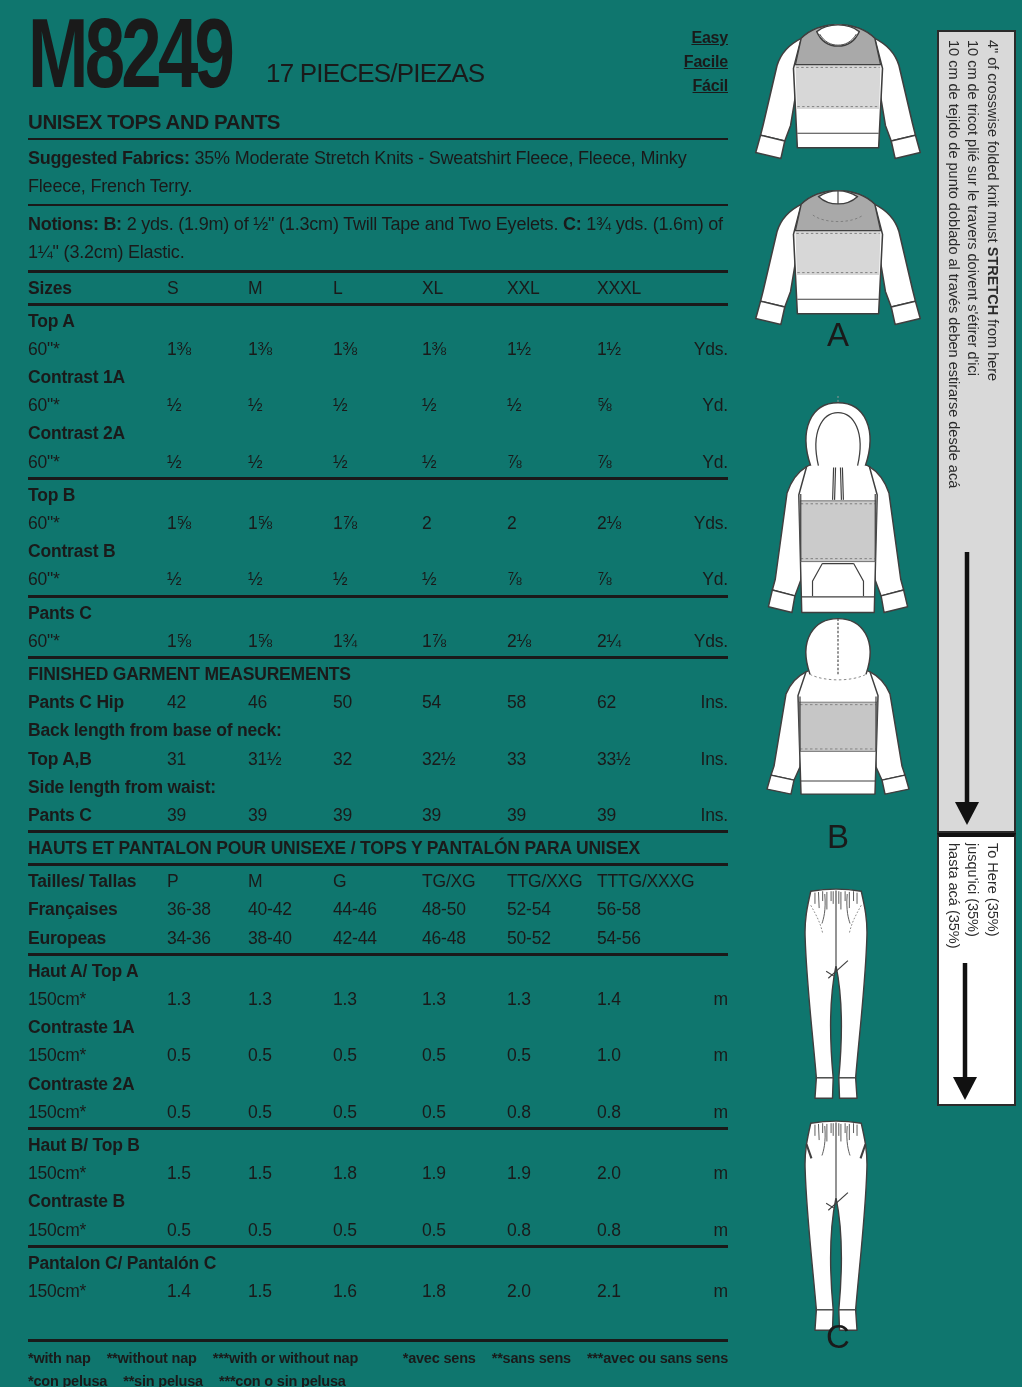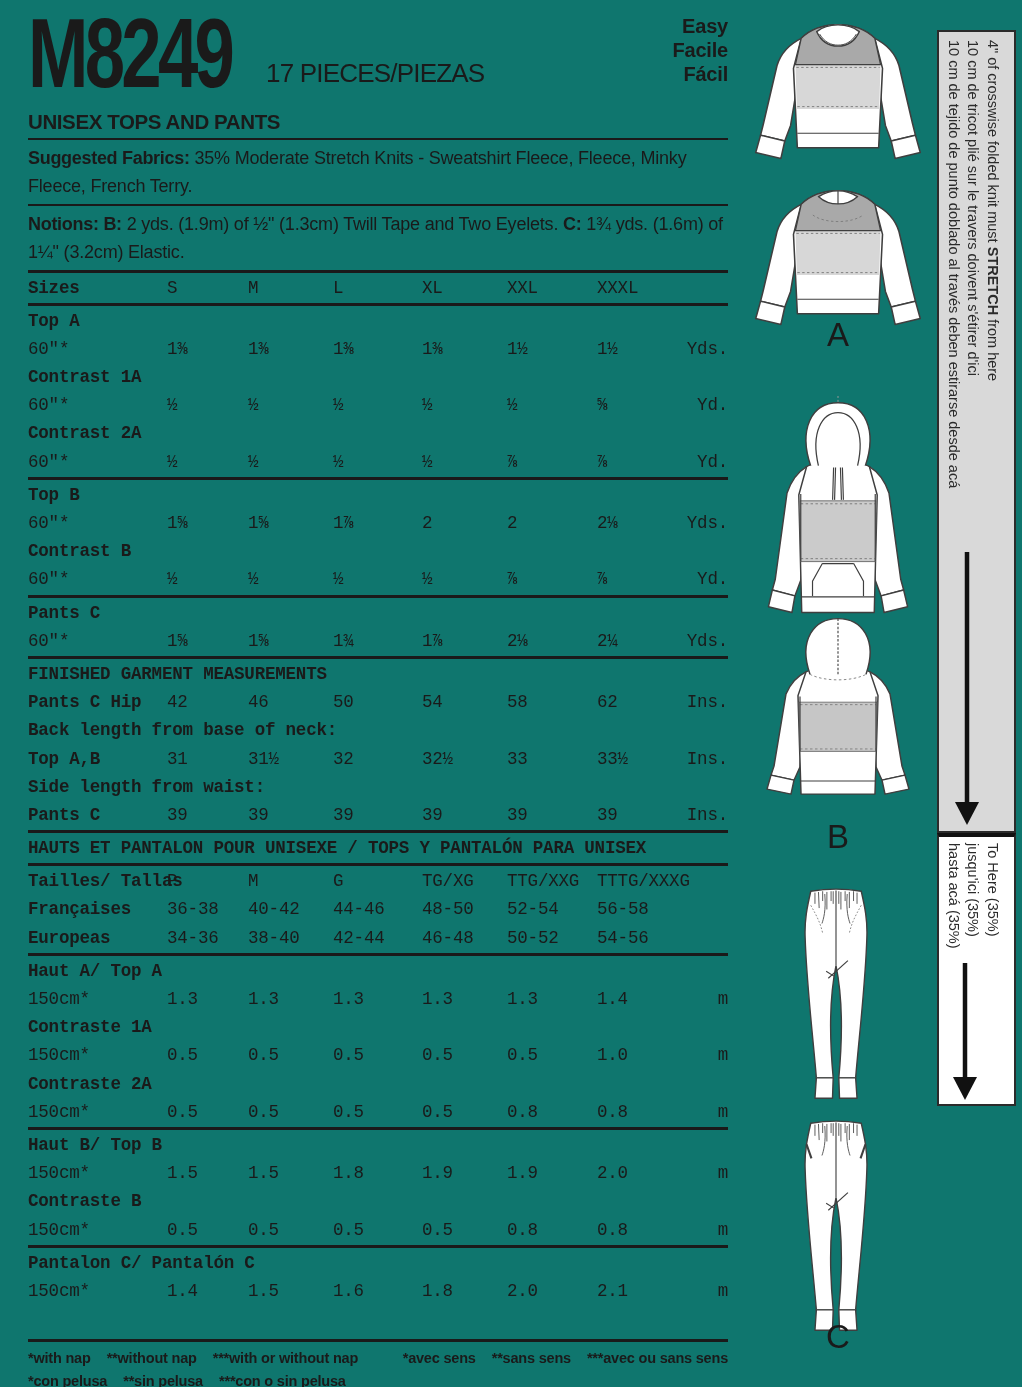--- a/index.html
+++ b/index.html
@@ -6,32 +6,32 @@
   .page{position:relative;width:1022px;height:1387px;background:#0f766e;overflow:hidden;
         font-family:"Liberation Sans","DejaVu Sans",sans-serif;color:#1a1a1a;
         letter-spacing:-0.2px;}
   .main-col{position:absolute;left:28px;top:10px;width:700px;}
   
   .titlebar{position:relative;height:92px;}
   .titlerow{display:flex;align-items:flex-end;}
   .m-number{font-size:98px;font-weight:700;line-height:0.88;letter-spacing:-5px;
             transform:scaleX(0.74);transform-origin:left bottom;width:238px;white-space:nowrap;}
   .pieces{font-size:26px;letter-spacing:-0.8px;padding-bottom:7px;white-space:nowrap;}
-  .difficulty{position:absolute;right:0;top:4px;text-align:right;font-weight:700;
-              font-size:20px;line-height:24px;}
+  .difficulty{position:absolute;right:0;top:16px;text-align:right;font-weight:700;
+              font-size:16px;line-height:24px;text-decoration:underline;}
   h1.pattern-title{font-size:20.5px;font-weight:700;margin:8px 0 0 0;letter-spacing:-0.4px;}
   .rule{background:#1a1a1a;border:none;}
   .rule.t2{height:2px;margin-top:4px;}
   .rule.thin{height:1.5px;}
   .rule.thick{height:3px;}
   p.spec{font-size:18px;line-height:28px;margin:4px 0 4px 0;}
   p.spec b{letter-spacing:-0.3px;}
   
   .trow{display:grid;grid-template-columns:139px 81px 85px 89px 85px 90px 81px 50px;
-        height:28.2px;line-height:28.2px;font-size:17.5px;white-space:nowrap;font-family:Liberation Mono, monospace;}
+        height:28.2px;line-height:28.2px;font-size:17.5px;white-space:nowrap;}
   .trow.section{display:block;font-weight:700;}
   .trow .c.label{}
   .trow.boldlabel .c.label{font-weight:700;}
   .trow.head .c.label{font-weight:700;}
   .trow .c.unit{text-align:right;}
   #table-root .rule{margin:1px 0;}
   .table-end-gap{height:34px;}
   
   .footnotes{font-size:14.5px;line-height:23px;margin-top:5px;}
   .fn-row{display:flex;justify-content:space-between;}

